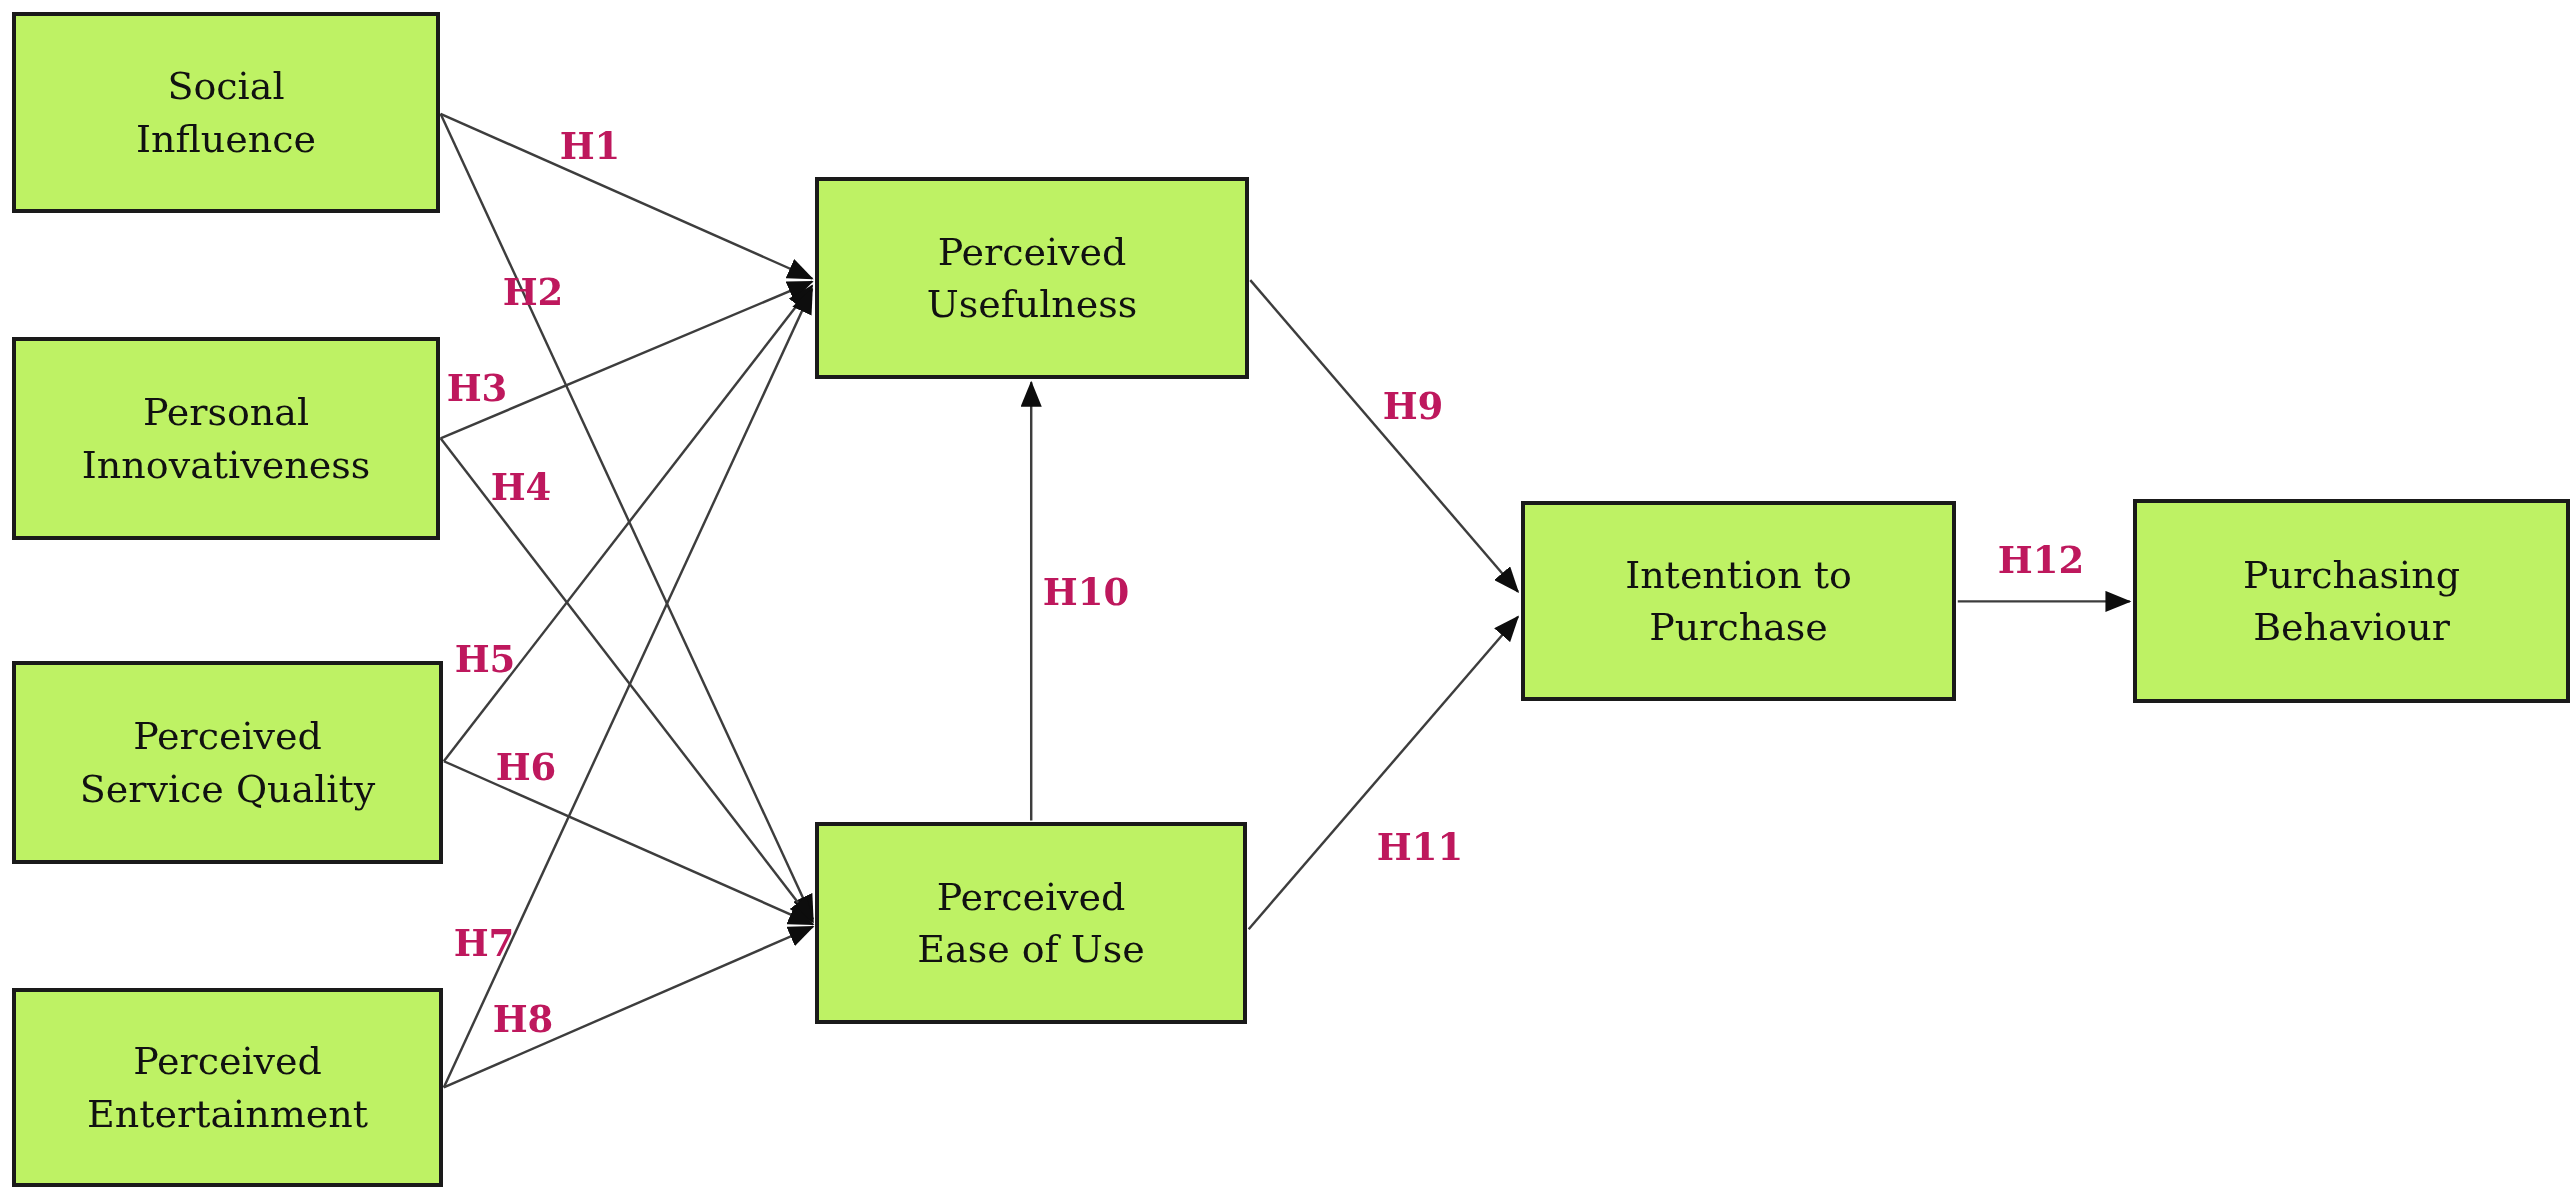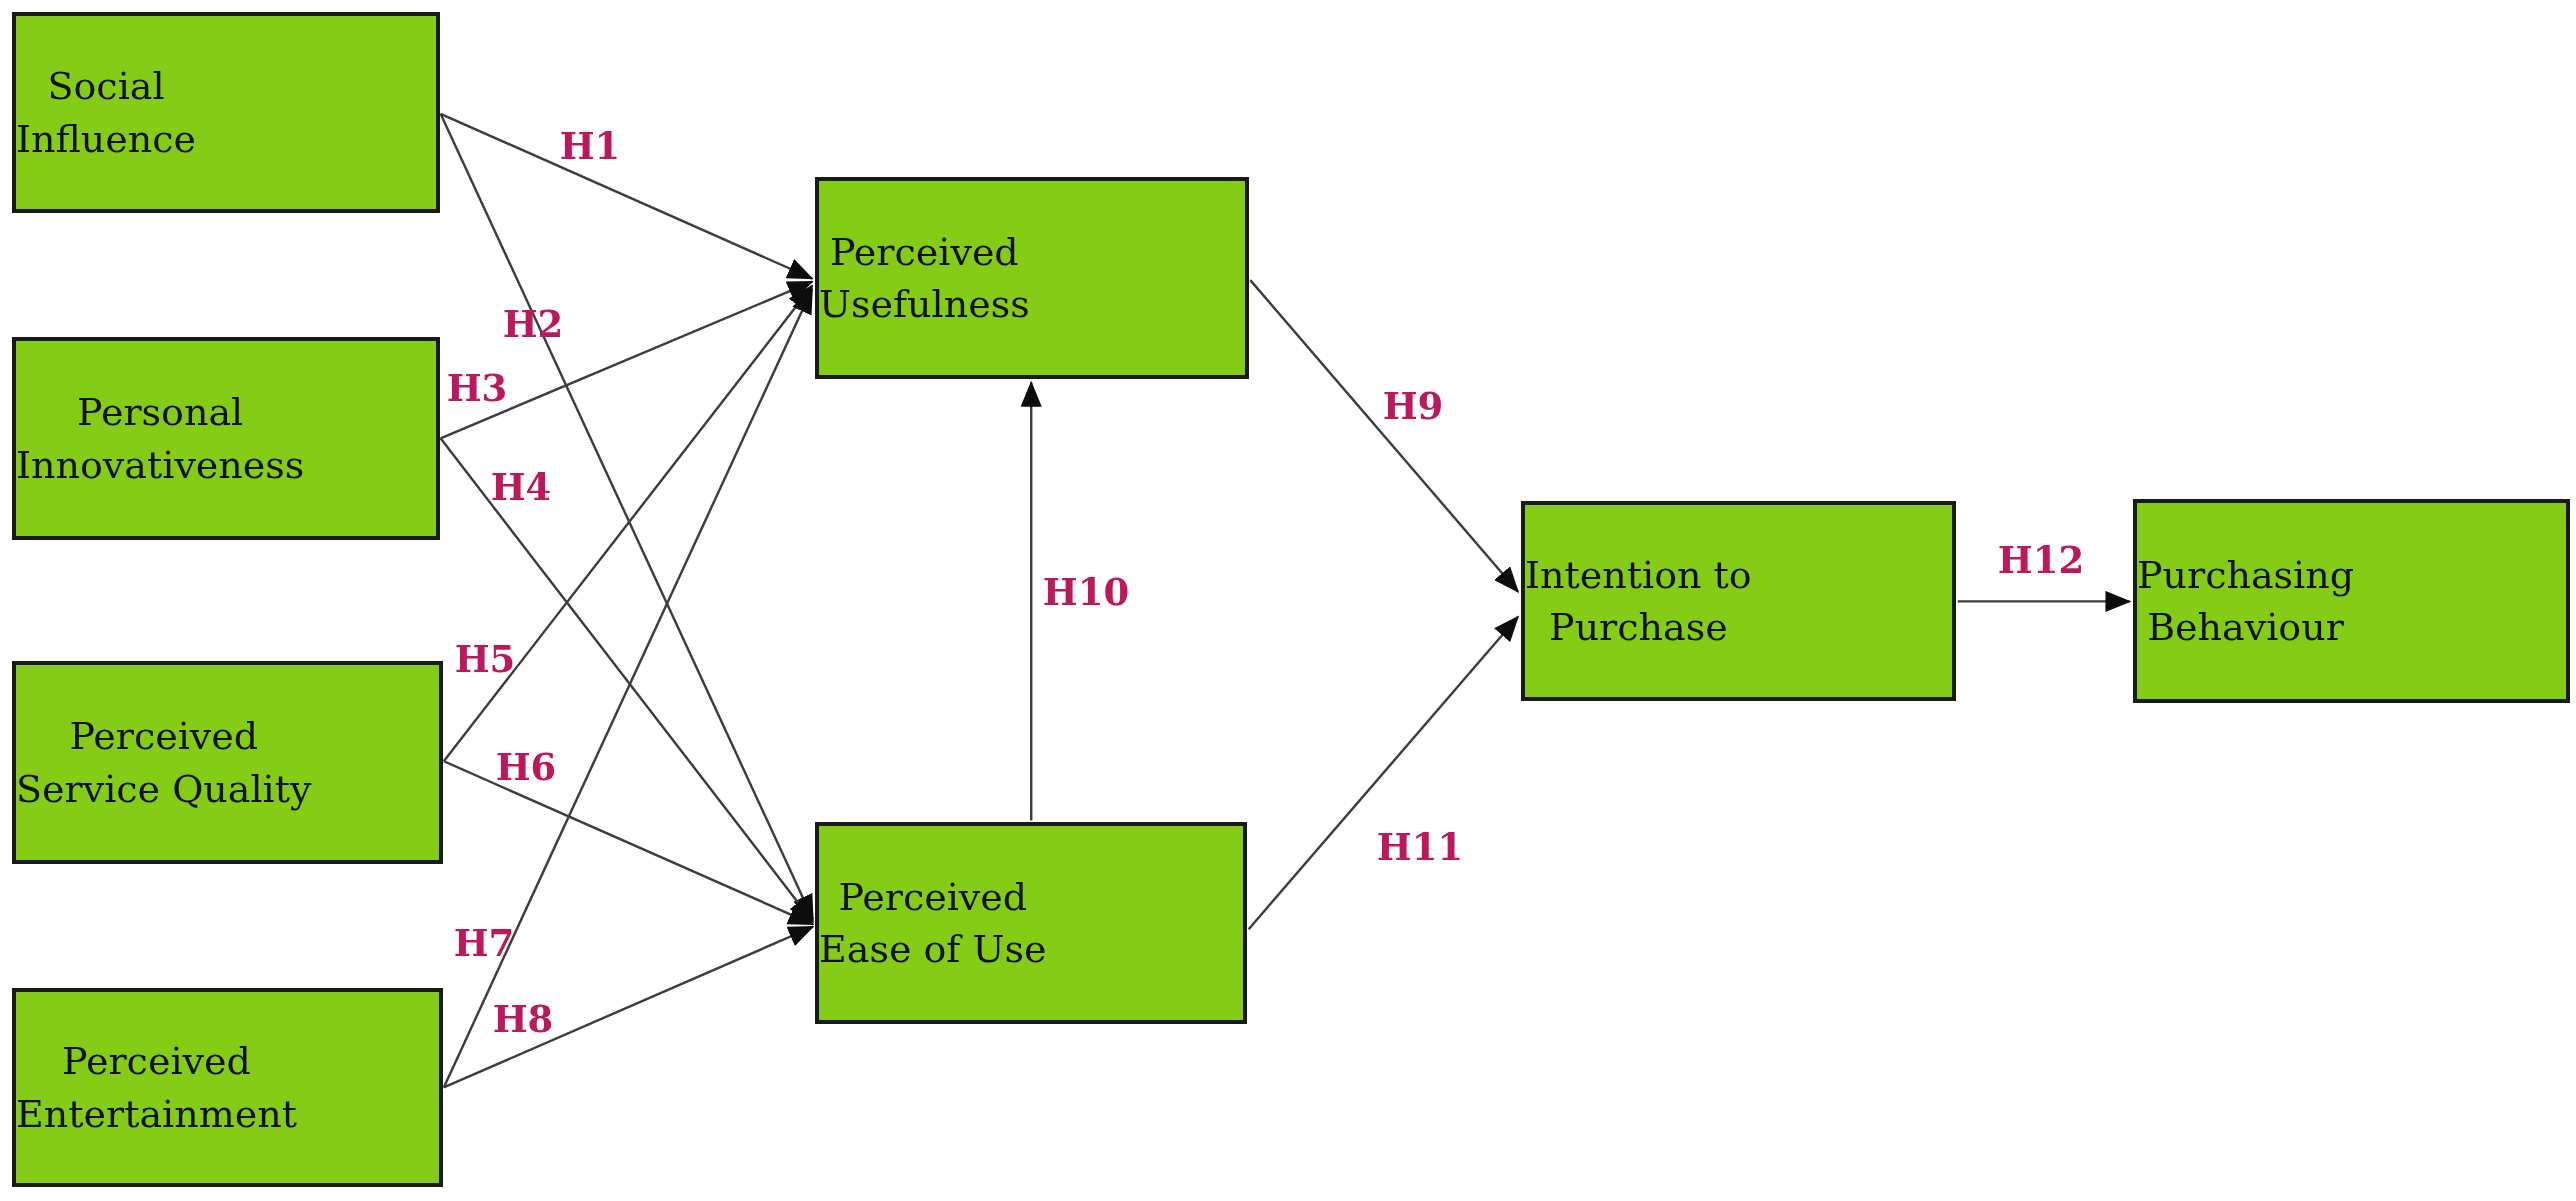--- a/index.html
+++ b/index.html
@@ -23,23 +23,24 @@
     height: 1202px;
   }
   #edges-svg line {
     stroke: #3d3d3d;
     stroke-width: 3;
   }
   .node {
     position: absolute;
     box-sizing: border-box;
     border: 4px solid #1a1a1a;
-    background: #84cc16;
+    background: #bef264;
     display: flex;
     align-items: center;
+    justify-content: center;
   }
   .node-label {
     font-size: 38px;
     line-height: 1.38;
     color: #111111;
     text-align: center;
     white-space: pre-line;
   }
   .hyp-label {
     position: absolute;
@@ -109,21 +110,21 @@
     <span class="node-label">Intention to
 Purchase</span>
   </div>
 
   <div class="node" style="left:2133px; top:499px; width:437px; height:204px;">
     <span class="node-label">Purchasing
 Behaviour</span>
   </div>
 
   <div class="hyp-label" style="left:590px;  top:146px;">H1</div>
-  <div class="hyp-label" style="left:533px;  top:292px;margin-top:32px;">H2</div>
+  <div class="hyp-label" style="left:533px;  top:292px;">H2</div>
   <div class="hyp-label" style="left:477px;  top:388px;">H3</div>
   <div class="hyp-label" style="left:521px;  top:487px;">H4</div>
   <div class="hyp-label" style="left:485px;  top:659px;">H5</div>
   <div class="hyp-label" style="left:526px;  top:767px;">H6</div>
   <div class="hyp-label" style="left:484px;  top:943px;">H7</div>
   <div class="hyp-label" style="left:523px;  top:1019px;">H8</div>
   <div class="hyp-label" style="left:1413px; top:406px;">H9</div>
   <div class="hyp-label" style="left:1086px; top:592px;">H10</div>
   <div class="hyp-label" style="left:1412px; top:847px;margin-left:8px;">H11</div>
   <div class="hyp-label" style="left:2041px; top:560px;">H12</div>

